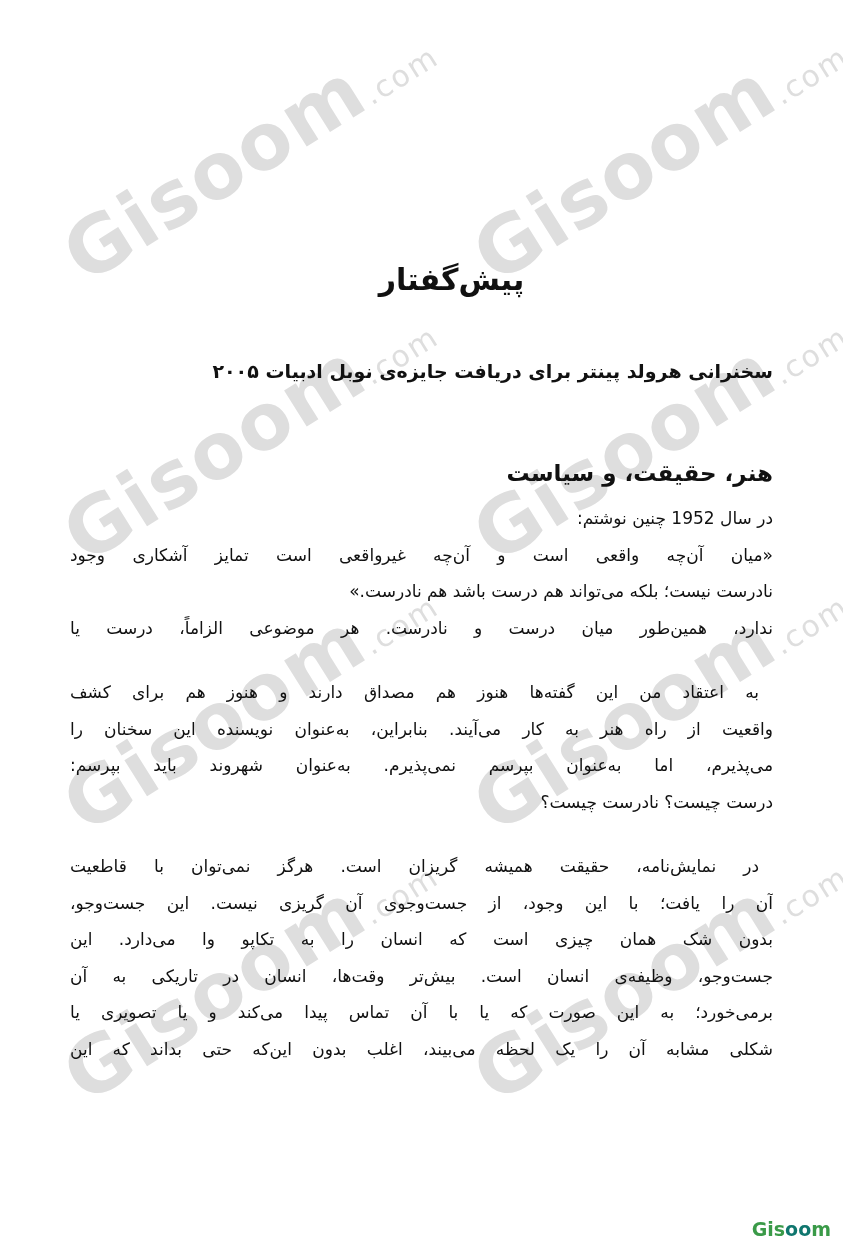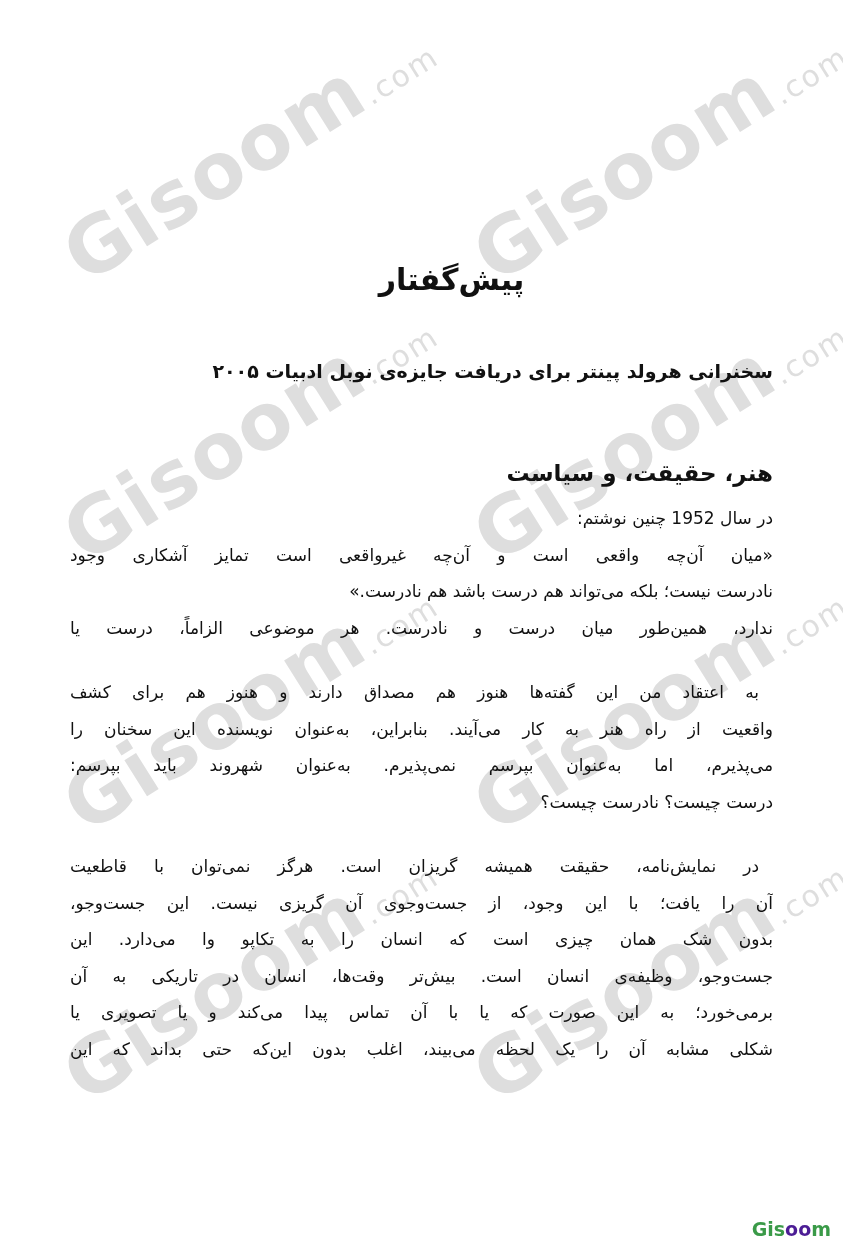--- a/index.html
+++ b/index.html
@@ -18,21 +18,21 @@
   .section-head { position: absolute; top: 460px; right: 70px; font-size: 23px; font-weight: bold;
                   font-family: "DejaVu Sans", "Liberation Sans", sans-serif; }
   .body { position: absolute; top: 500px; right: 70px; width: 703px; font-size: 17px;
           font-family: "DejaVu Sans", "Liberation Sans", sans-serif; line-height: 36.5px; }
   .line { display: block; text-align: justify; text-align-last: justify; white-space: nowrap; height: 36.5px; overflow: hidden; }
   .line.last { text-align-last: right; }
   .line.indent { padding-right: 14px; margin-top: 20px; }
   .gap { height: 8px; }
   .logo { position: absolute; right: 12px; bottom: 10px; font-family: "DejaVu Sans", "Liberation Sans", sans-serif;
           font-size: 19px; font-weight: bold; color: #3a9a48; direction: ltr; z-index: 2; }
-  .logo .oo { color: #4c1d95; }
+  .logo .oo { color: #0f766e; }
 </style>
 </head>
 <body>
 
 <div class="watermark" style="left:95px; top:210px;"><span>Gisoom</span><span class="dotcom">.com</span></div>
 <div class="watermark" style="left:505px; top:210px;"><span>Gisoom</span><span class="dotcom">.com</span></div>
 <div class="watermark" style="left:95px; top:490px;"><span>Gisoom</span><span class="dotcom">.com</span></div>
 <div class="watermark" style="left:505px; top:490px;"><span>Gisoom</span><span class="dotcom">.com</span></div>
 <div class="watermark" style="left:95px; top:760px;"><span>Gisoom</span><span class="dotcom">.com</span></div>
 <div class="watermark" style="left:505px; top:760px;"><span>Gisoom</span><span class="dotcom">.com</span></div>

